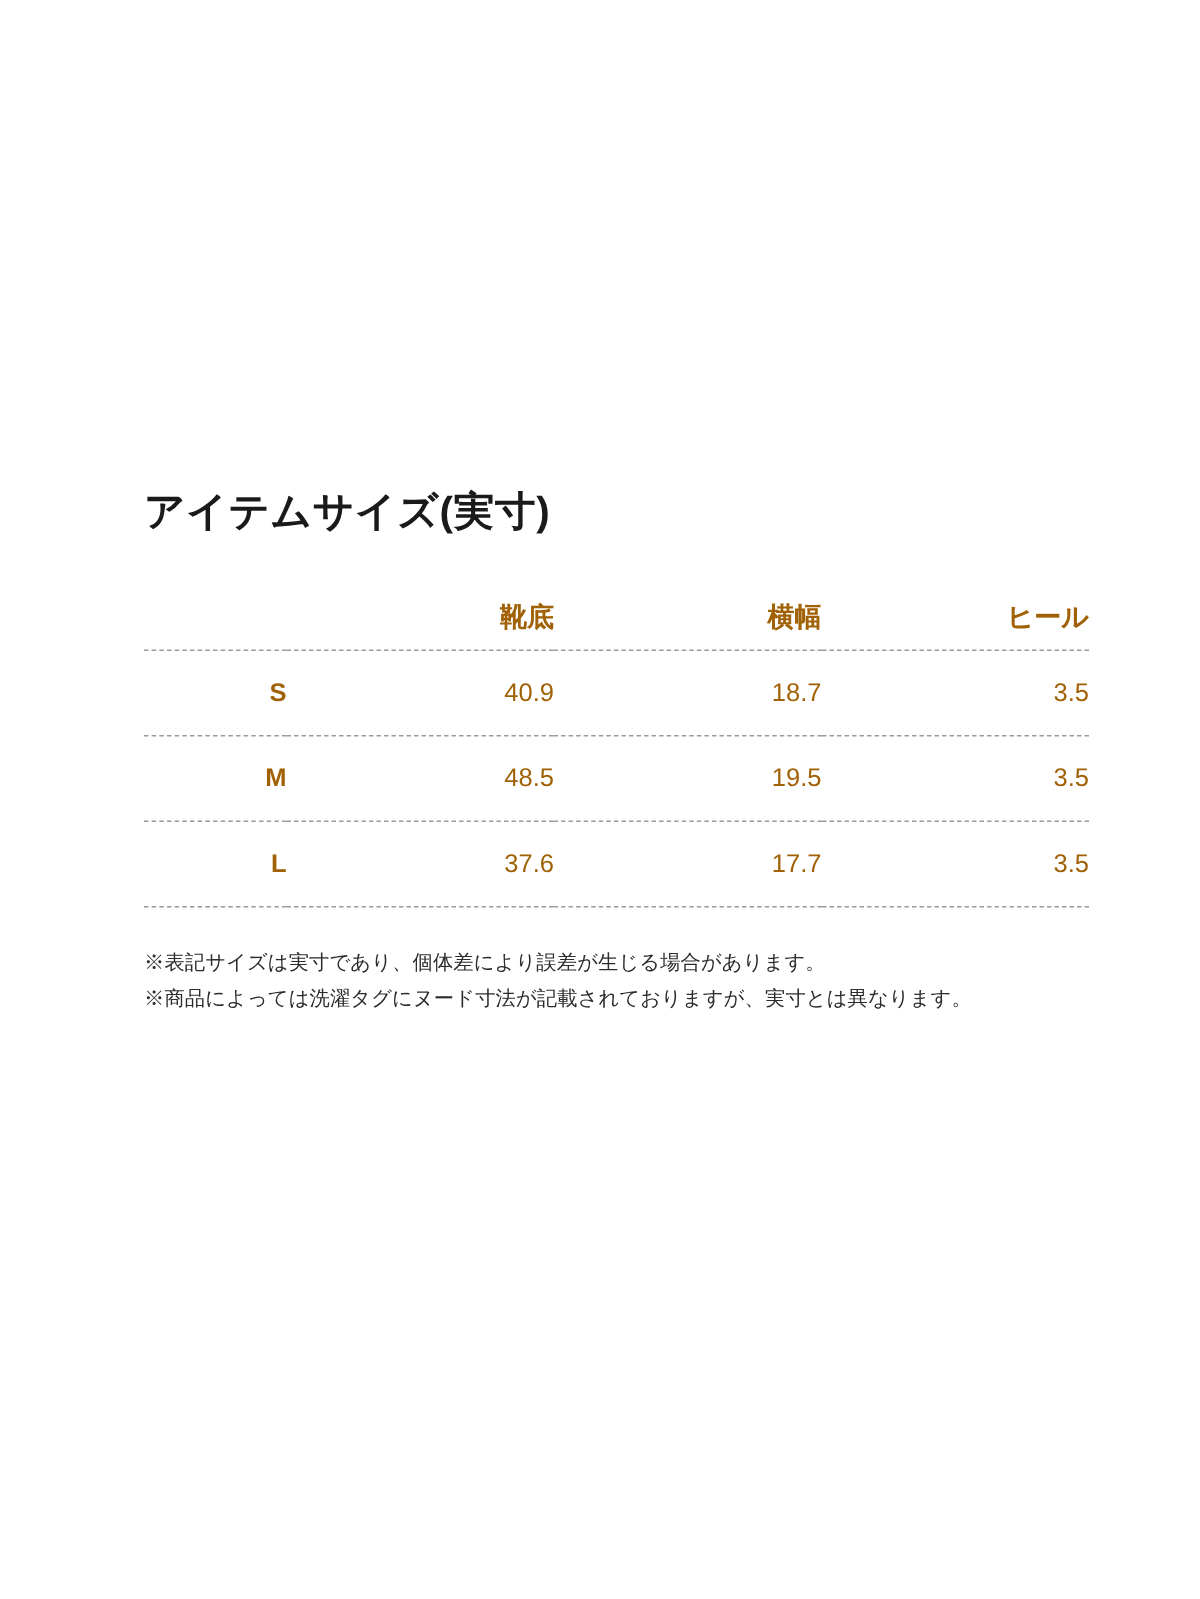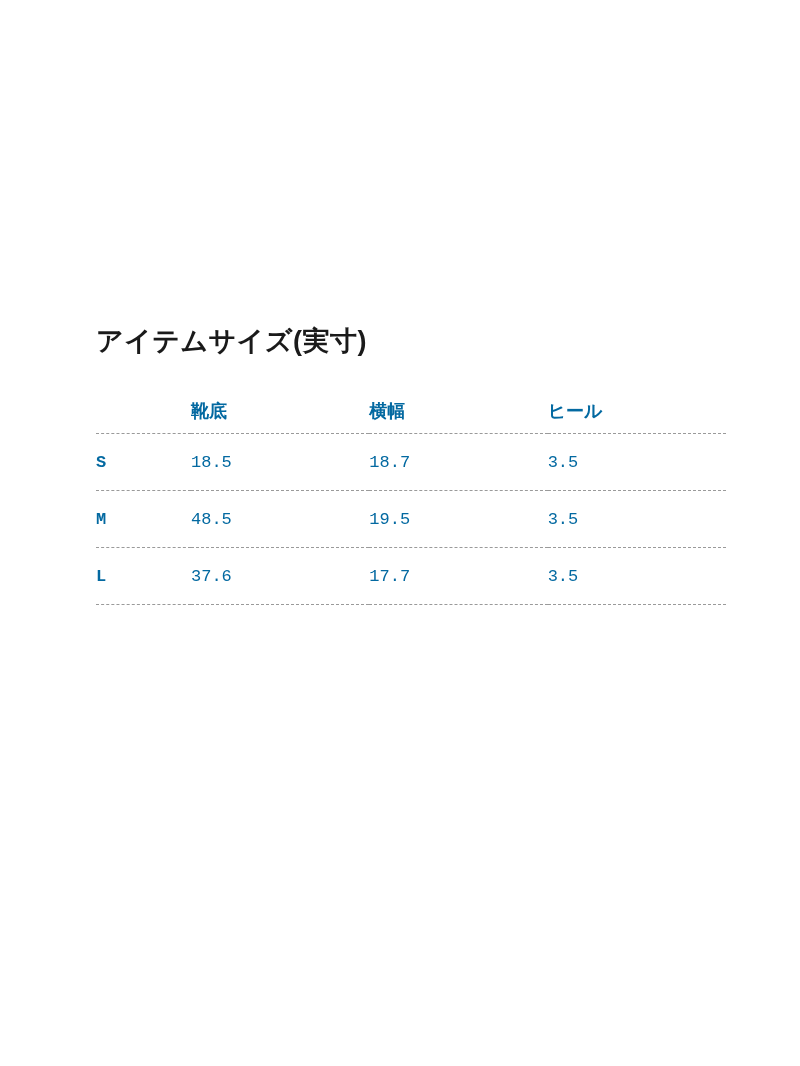--- a/index.html
+++ b/index.html
@@ -41,28 +41,27 @@
   }
 
   table.size-table {
     width: 630px;
     border-collapse: collapse;
     table-layout: fixed;
   }
 
   table.size-table th,
   table.size-table td {
-    text-align: left;
+    text-align: right;
     font-size: 17px;
-    color: #0369a1;
+    color: #a16207;
     padding: 0;
     height: 56px;
     vertical-align: middle;
     font-weight: normal;
-    font-family: Liberation Mono, monospace;
   }
 
   table.size-table thead th {
     font-weight: bold;
     font-size: 18px;
     height: 44px;
   }
 
   table.size-table thead th.corner {
     width: 95px;
@@ -109,35 +108,39 @@
         <tr>
           <th class="corner"></th>
           <th>靴底</th>
           <th>横幅</th>
           <th>ヒール</th>
         </tr>
       </thead>
       <tbody>
         <tr>
           <td class="row-label">S</td>
-          <td>18.5</td>
+          <td>40.9</td>
           <td>18.7</td>
           <td>3.5</td>
         </tr>
         <tr>
           <td class="row-label">M</td>
           <td>48.5</td>
           <td>19.5</td>
           <td>3.5</td>
         </tr>
         <tr>
           <td class="row-label">L</td>
           <td>37.6</td>
           <td>17.7</td>
           <td>3.5</td>
         </tr>
       </tbody>
     </table>
 
+    <div class="notes">
+      <p>※表記サイズは実寸であり、個体差により誤差が生じる場合があります。</p>
+      <p>※商品によっては洗濯タグにヌード寸法が記載されておりますが、実寸とは異なります。</p>
+    </div>
 
   </section>
 
 </div>
 
 </body></html>

